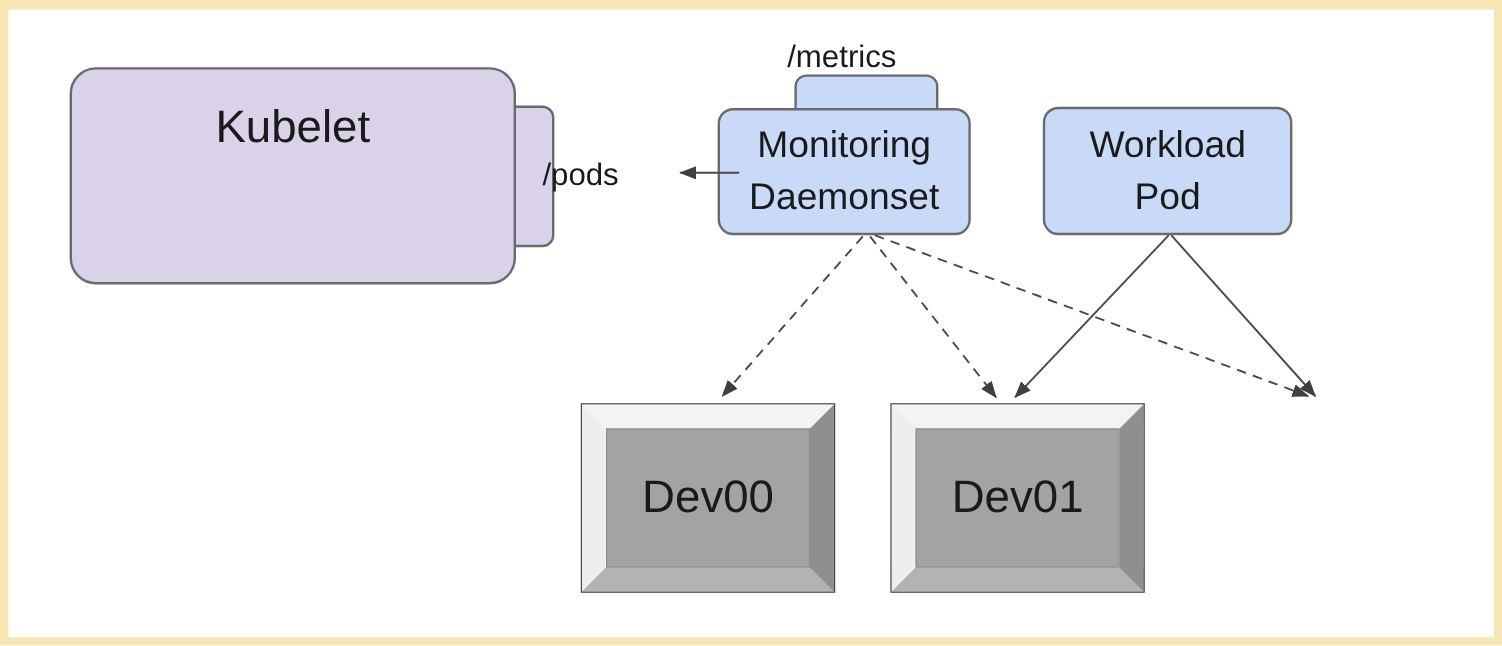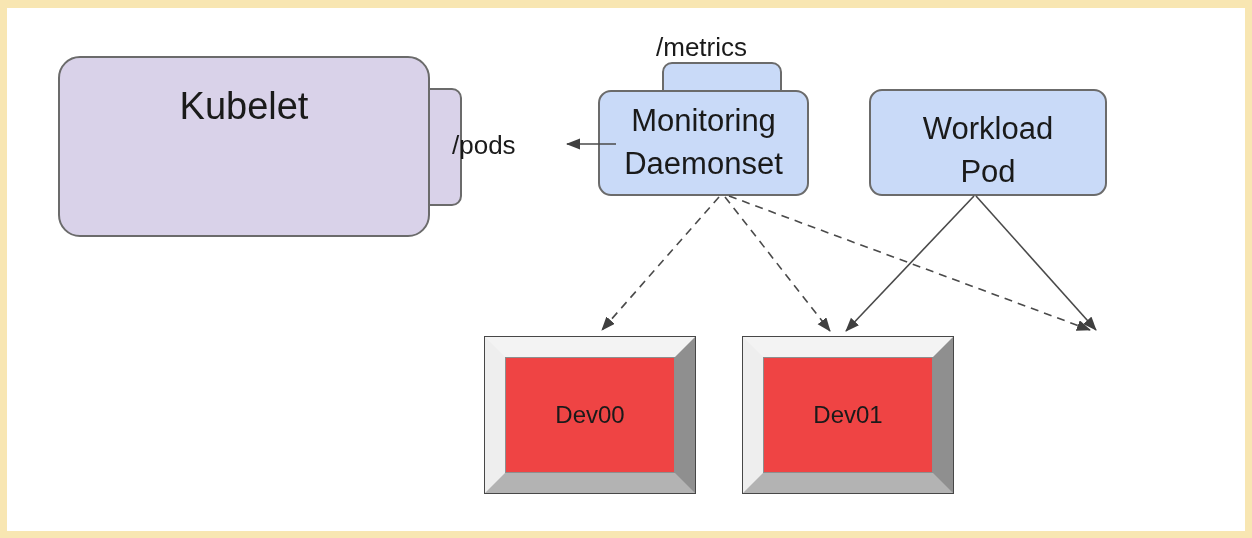--- a/index.html
+++ b/index.html
@@ -65,21 +65,21 @@
     z-index: 1;
   }
   .pod-box {
     background: #c9daf8;
     border: 2px solid #6b6b6b;
     border-radius: 13px;
     z-index: 2;
     display: flex; align-items: center; justify-content: center;
   }
   .monitoring-box { left: 586px; top: 90px; width: 211px; height: 106px; margin-left: 12px; }
-  .workload-box   { left: 869px; top: 89px; width: 238px; height: 107px; align-items: flex-end; }
+  .workload-box   { left: 869px; top: 89px; width: 208px; height: 107px; }
   .node-label {
     font-size: 31px;
     line-height: 1.38;
     text-align: center;
     white-space: pre-line;
   }
 
   
   .device {
     position: absolute;
@@ -92,23 +92,23 @@
     border-right-color:  #8f8f8f;
     border-bottom-color: #b3b3b3;
     outline: 1.5px solid #474747;
     background: #eaeaea;
     z-index: 1;
   }
   .device-face {
     width: 100%; height: 100%;
     box-sizing: border-box;
     border: 1px solid #8e8e8e;
-    background: #ef4444;
+    background: #a3a3a3;
     display: flex; align-items: center; justify-content: center;
-    font-size: 24px;
+    font-size: 38px;
   }
   .device-0 { left: 485px; top: 337px; }
   .device-1 { left: 743px; top: 337px; }
   .device-2 { left: 1002px; top: 337px; width: 208px; }
 
   
   .edges {
     position: absolute;
     left: 0; top: 0;
     z-index: 5;

